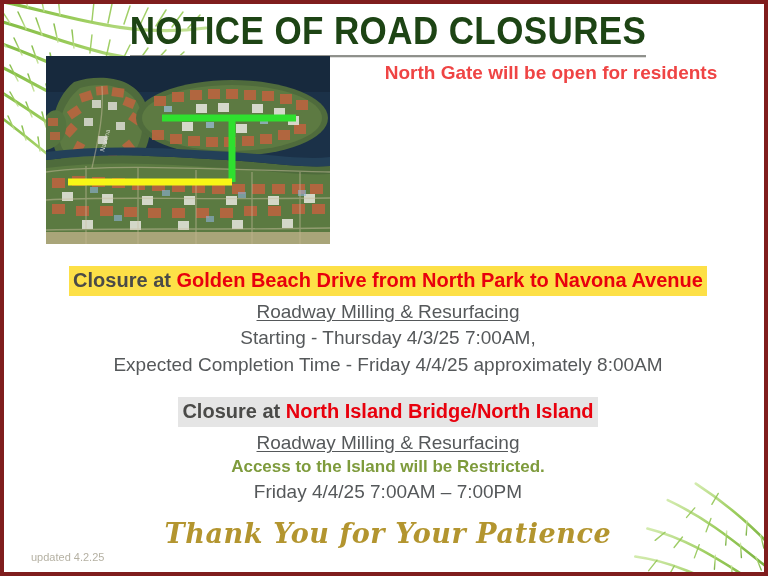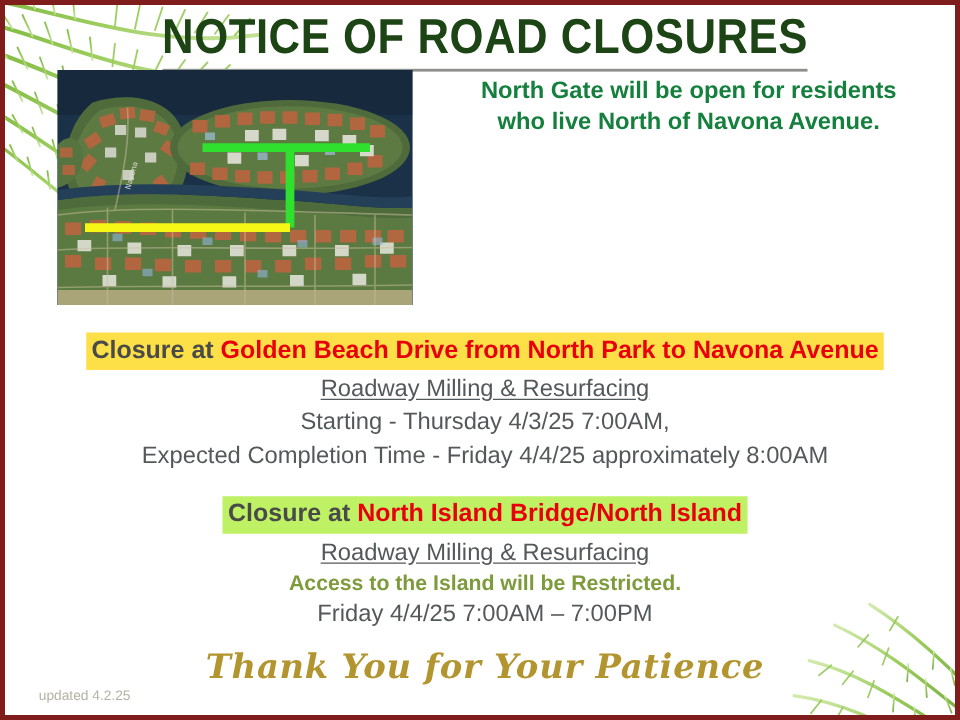--- a/index.html
+++ b/index.html
@@ -88,42 +88,42 @@
     line-height: 1.28;
     color: #111111;
   }
   .notice-p.tight { margin-bottom: 14px; }
   .period-grey { color: #9a9a86; }
   .notice-gold {
     margin: 0;
     font-size: 19px;
     font-weight: bold;
     line-height: 1.34;
-    color: #15803d;
+    color: #ef4444;
   }
 
   
   .closure {
     position: absolute;
     left: 0;
     width: 768px;
     text-align: center;
   }
   #closure-1 { top: 262px; }
   #closure-2 { top: 393px; }
 
   .closure-head {
     font-size: 20px;
     font-weight: bold;
     line-height: 1.35;
     white-space: nowrap;
     display: inline-block;
   }
   .hl-strong { background: #fde047; padding: 1px 4px 2px 4px; }
-  .hl-soft   { background: #bef264; padding: 1px 4px 2px 4px; }
+  .hl-soft   { background: #e5e5e5; padding: 1px 4px 2px 4px; }
   .closure-at { color: #4a4a48; }
   .closure-road { color: #e8000d; }
 
   .closure-sub {
     margin-top: 5px;
     font-size: 19px;
     color: #55585a;
     text-decoration: underline;
     text-underline-offset: 2px;
   }
@@ -452,21 +452,20 @@
       </g>
 
       <g stroke="#f7f716" stroke-width="7" fill="none" stroke-linecap="butt">
         <path d="M22,126 L186,126"></path>
       </g>
     </svg>
   </div>
 
   <div class="notice-block">
     <p class="notice-gold">North Gate will be open for residents</p>
-    <p class="notice-gold">who live North of Navona Avenue.</p>
   </div>
 
   <div class="closure" id="closure-1">
     <div>
       <span class="closure-head hl-strong"><span class="closure-at">Closure at </span><span class="closure-road">Golden Beach Drive from North Park to Navona Avenue</span></span>
     </div>
     <div class="closure-sub">Roadway Milling &amp; Resurfacing</div>
     <div class="closure-line">Starting - Thursday 4/3/25  7:00AM,</div>
     <div class="closure-line">Expected Completion Time - Friday 4/4/25 approximately 8:00AM</div>
   </div>

